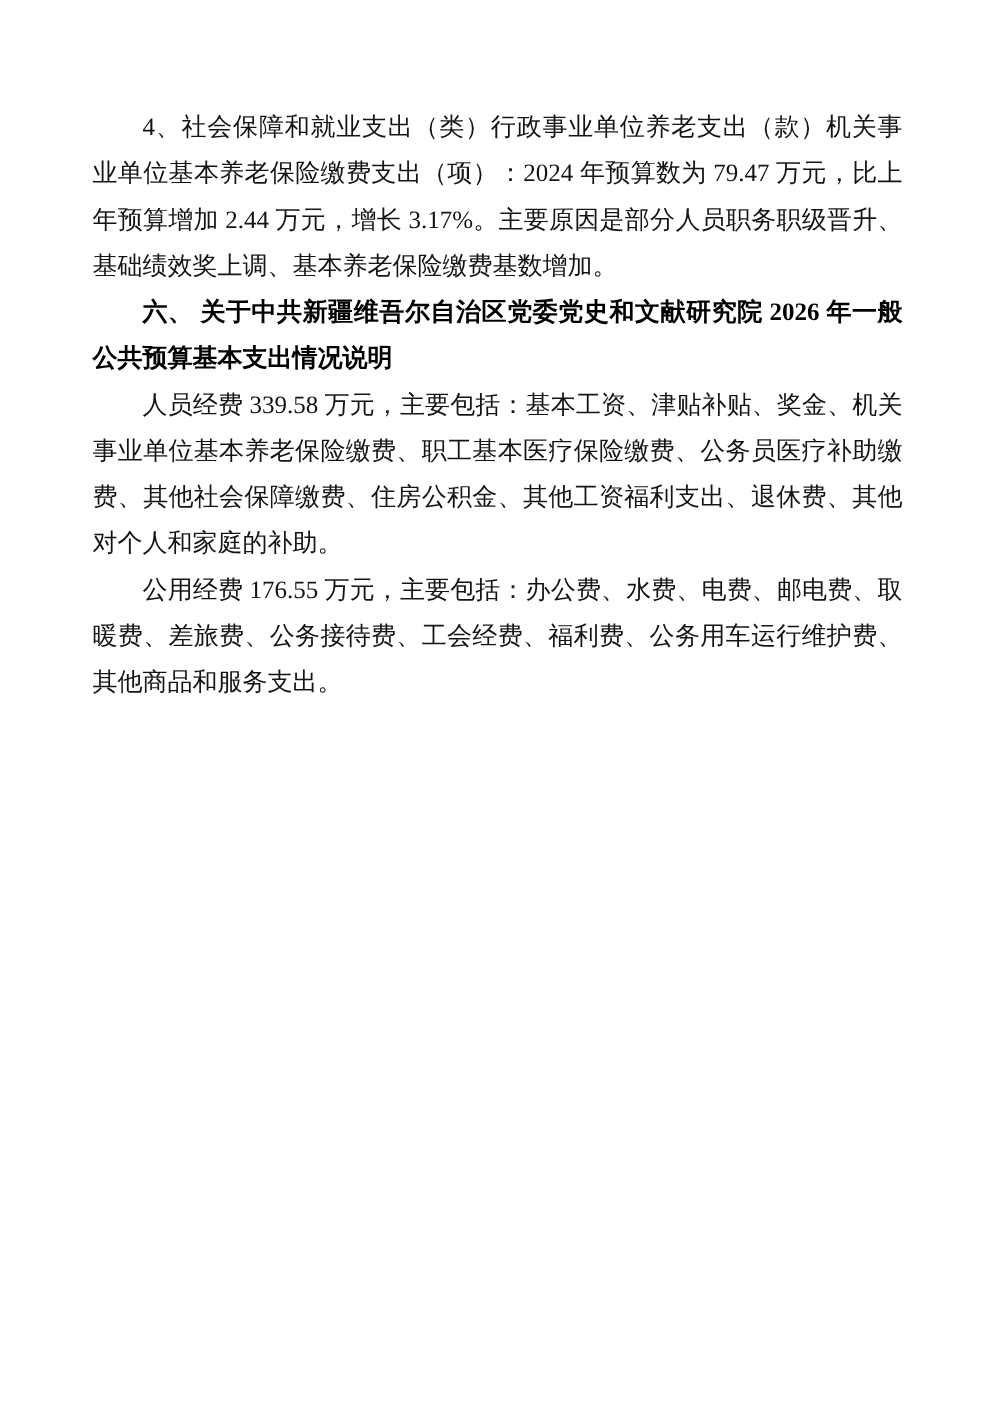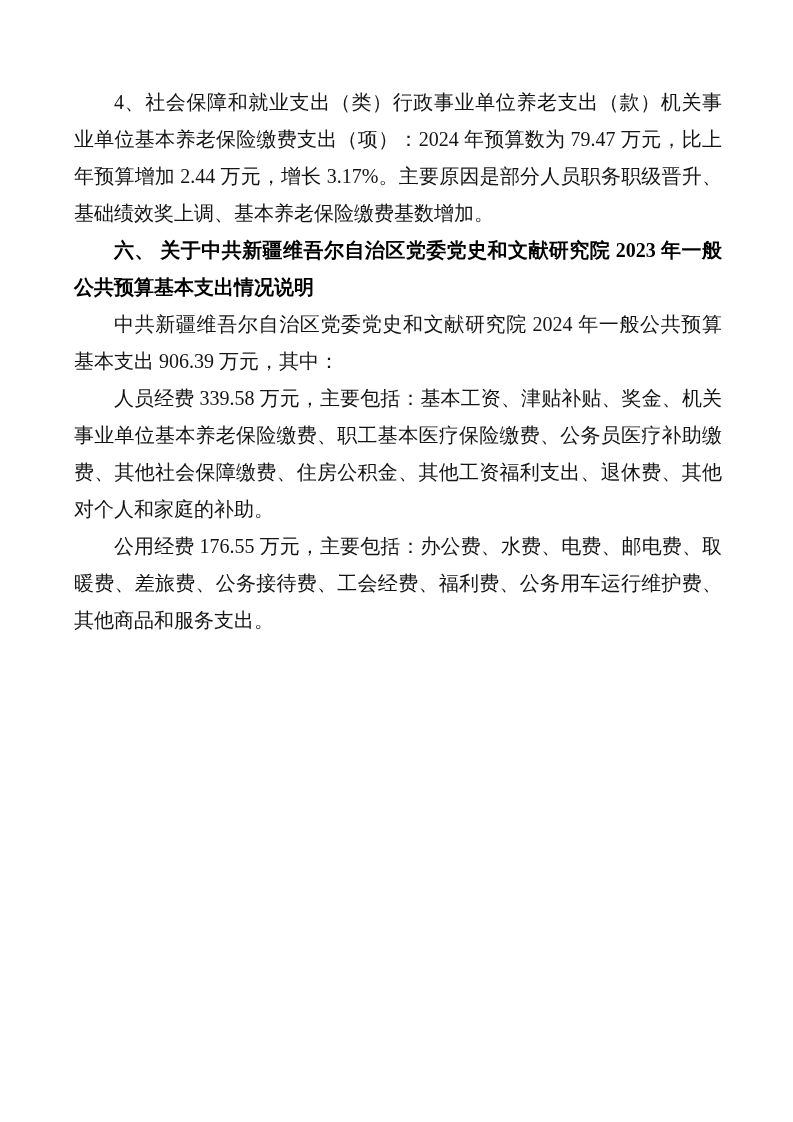--- a/index.html
+++ b/index.html
@@ -45,19 +45,18 @@
     font-size: 13px;
     color: #1a1a1a;
   }
 </style>
 </head>
 <body>
 
 <div class="page">
   <div class="content">
     <p class="para">4、社会保障和就业支出（类）行政事业单位养老支出（款）机关事业单位基本养老保险缴费支出（项）：2024 年预算数为 79.47 万元，比上年预算增加 2.44 万元，增长 3.17%。主要原因是部分人员职务职级晋升、基础绩效奖上调、基本养老保险缴费基数增加。</p>
-    <p class="para heading">六、 关于中共新疆维吾尔自治区党委党史和文献研究院 2023 年一般公共预算基本支出情况说明</p>
-    <p class="para">中共新疆维吾尔自治区党委党史和文献研究院 2024 年一般公共预算基本支出 906.39 万元，其中：</p>
+    <p class="para heading">六、 关于中共新疆维吾尔自治区党委党史和文献研究院 2026 年一般公共预算基本支出情况说明</p>
     <p class="para">人员经费 339.58 万元，主要包括：基本工资、津贴补贴、奖金、机关事业单位基本养老保险缴费、职工基本医疗保险缴费、公务员医疗补助缴费、其他社会保障缴费、住房公积金、其他工资福利支出、退休费、其他对个人和家庭的补助。</p>
     <p class="para">公用经费 176.55 万元，主要包括：办公费、水费、电费、邮电费、取暖费、差旅费、公务接待费、工会经费、福利费、公务用车运行维护费、其他商品和服务支出。</p>
   </div>
   <div class="page-number">21</div>
 </div>
 
 </body></html>

